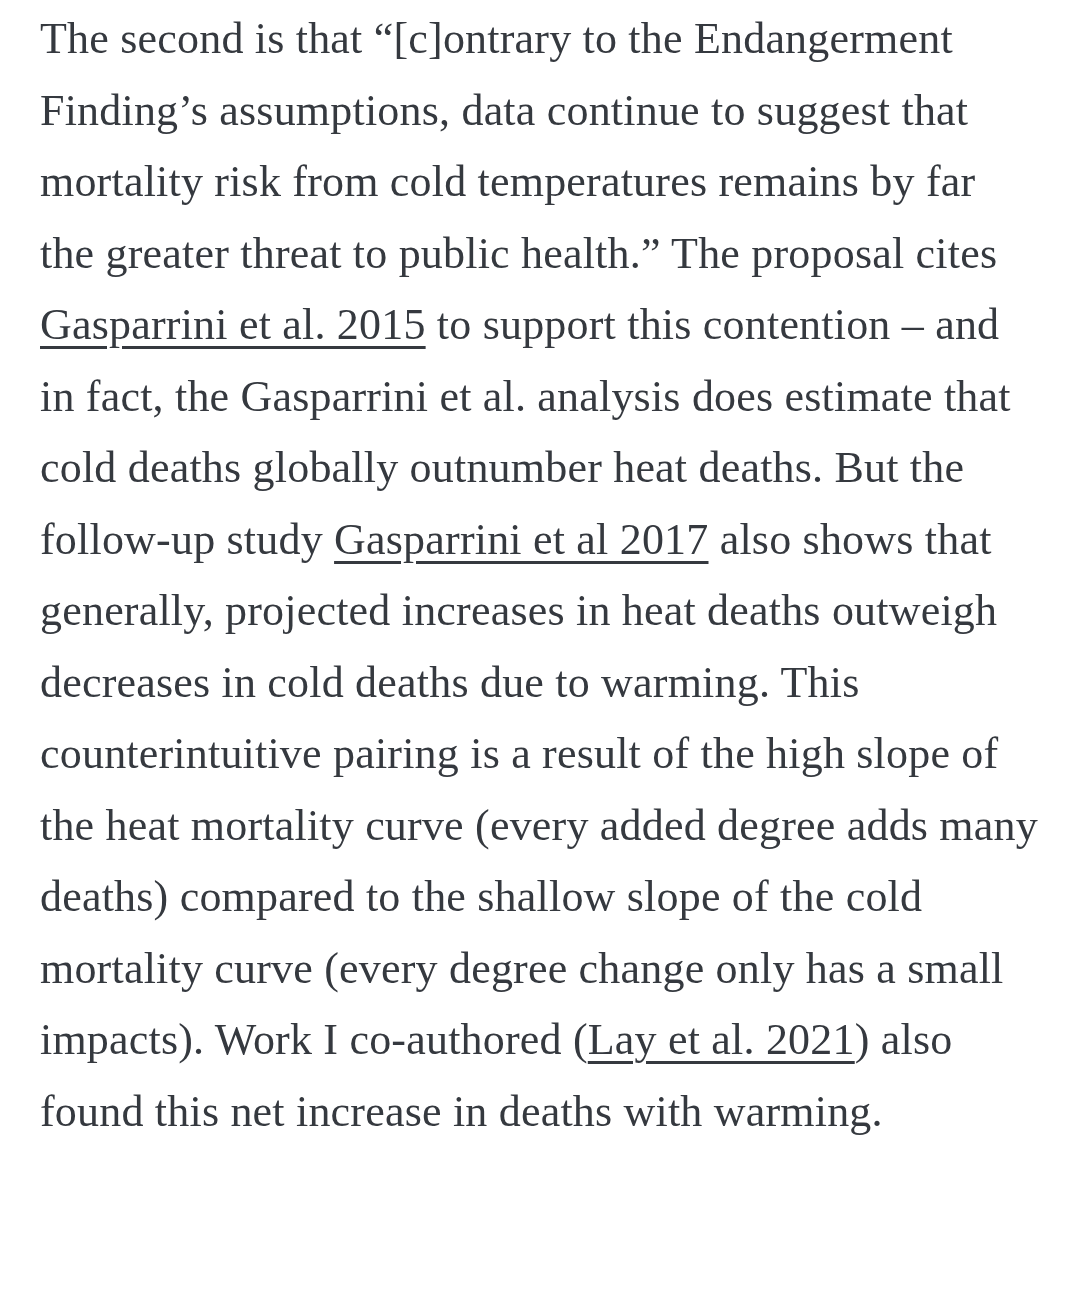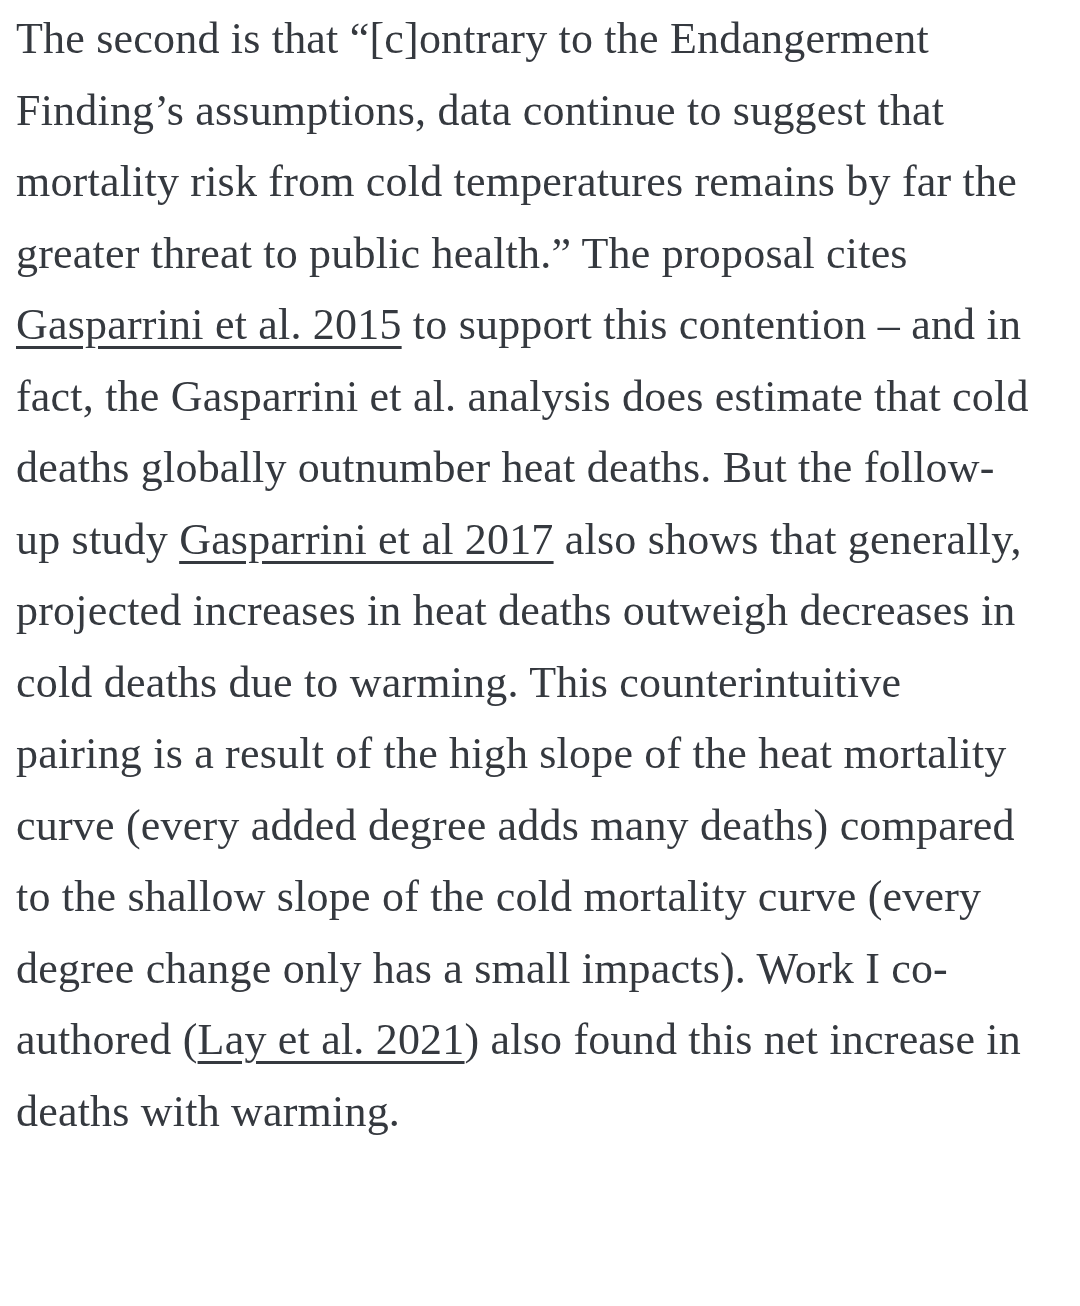--- a/index.html
+++ b/index.html
@@ -5,21 +5,21 @@
   html, body {
     margin: 0;
     padding: 0;
     background: #ffffff;
   }
   .page {
     width: 1080px;
     height: 1306px;
     background: #ffffff;
     box-sizing: border-box;
-    padding: 3px 42px 0 16px;
+    padding: 3px 42px 0 40px;
     overflow: hidden;
   }
   .paragraph {
     margin: 0;
     font-family: "Liberation Serif", "DejaVu Serif", serif;
     font-size: 44px;
     line-height: 71.5px;
     color: #35393f;
     text-align: left;
     letter-spacing: 0.2px;

